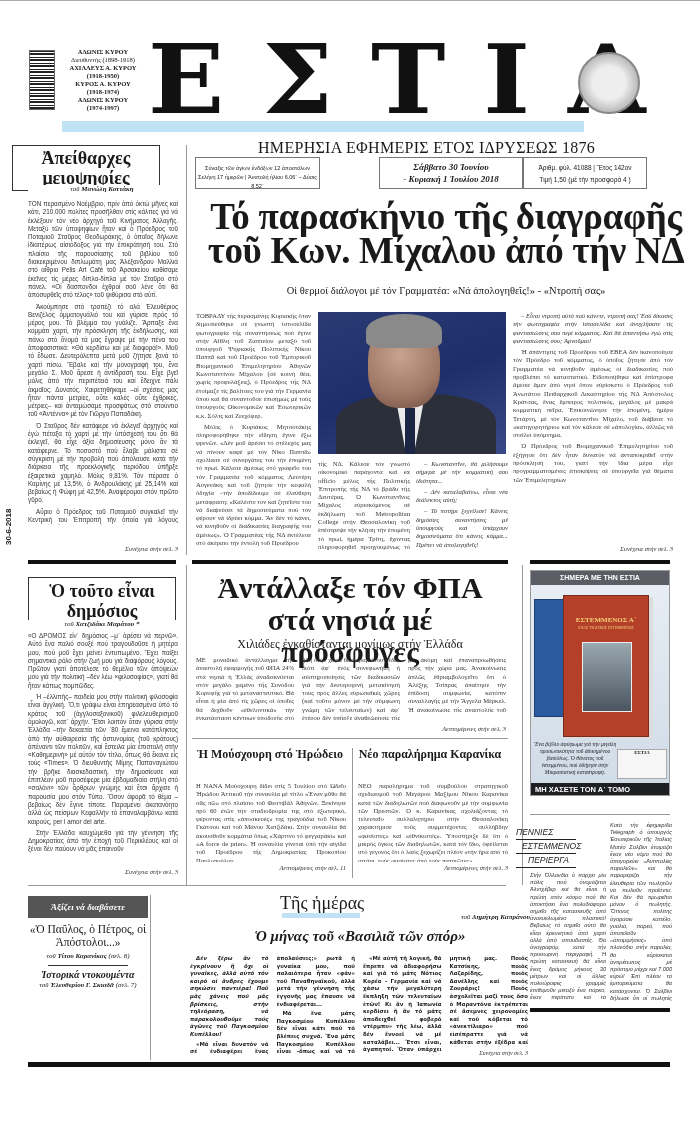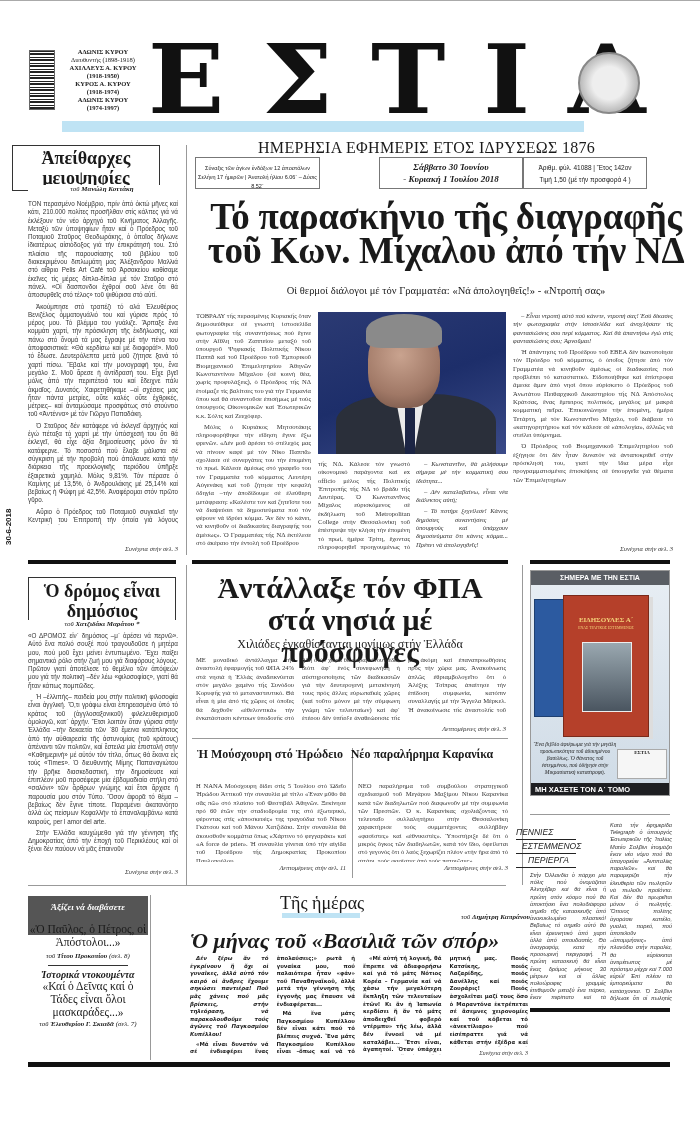--- a/index.html
+++ b/index.html
@@ -44,26 +44,26 @@
   .book1 { position: absolute; left: 3px; top: 28px; width: 32px; height: 118px; background: #2c5aa0; border: 1px solid #1e3f70; }
   .book2 { position: absolute; left: 32px; top: 24px; width: 86px; height: 142px; background: #b5402a; border: 1px solid #7a2a1a; box-shadow: 4px 2px 0 #ddd; }
   .book2 .bt { position: absolute; left: 0; top: 20px; width: 100%; text-align: center; color: #f5d27a; font-size: 7px; font-weight: bold; }
   .book2 .bs { position: absolute; left: 0; top: 30px; width: 100%; text-align: center; color: #f5d27a; font-size: 3.8px; }
   .book2 .bp { position: absolute; left: 18px; top: 46px; width: 50px; height: 70px; background: linear-gradient(180deg, #9aa8b0, #4a5560); border: 1px solid #eee; }
   .ad-caption { position: absolute; left: 2px; top: 170px; width: 84px; font-style: italic; font-size: 5.6px; line-height: 7px; text-align: center; color: #222; }
   .ad-papers { position: absolute; left: 86px; top: 178px; width: 50px; height: 30px; background: #f6f6f6; border: 1px solid #aaa; font-size: 5px; text-align: center; font-weight: bold; }
   .ad-bottom { position: absolute; left: 0; top: 212px; width: 100%; height: 14px; background: #1e1f22; color: #fff; font-family: "Liberation Sans", sans-serif; font-size: 7.5px; font-weight: bold; line-height: 14px; padding-left: 4px; }
   .news-title { left: 516px; top: 826px; width: 60px; font-family: "Liberation Sans", sans-serif; font-style: italic; font-size: 8.5px; line-height: 13px; color: #222; }
   .news-title span { display: block; border-bottom: 1px solid #222; }
-  .worth { left: 28px; top: 896px; width: 120px; height: 39px; background: #555; color: #fff; font-style: italic; font-weight: bold; font-size: 9px; line-height: 22px; text-align: center; }
+  .worth { left: 28px; top: 896px; width: 120px; height: 22px; background: #555; color: #fff; font-style: italic; font-weight: bold; font-size: 9px; line-height: 22px; text-align: center; }
   .worth-body { left: 28px; top: 918px; width: 120px; text-align: center; }
   .quote { font-size: 11.5px; line-height: 13px; }
   .day-title { left: 280px; top: 893px; font-size: 18px; }
   .day-underline { left: 282px; top: 913px; width: 78px; height: 5px; background: #bfe3f4; }
-  .day-head { left: 190px; top: 928px; width: 340px; text-align: left; font-weight: bold; font-style: italic; font-size: 22px; }
+  .day-head { left: 190px; top: 928px; width: 340px; text-align: center; font-weight: bold; font-style: italic; font-size: 15px; }
   .day-cols { left: 190px; top: 955px; width: 338px; display: flex; gap: 8px; }
   .day-cols .c { flex: 1; font-family: "DejaVu Sans", sans-serif; font-size: 5.4px; line-height: 7.6px; text-align: justify; font-weight: bold; color: #222; }
   .day-cols .c p { text-indent: 6px; margin-bottom: 2px; }
   .bottombar { left: 28px; top: 1062px; width: 642px; height: 5px; background: #111; }
   .sidedate { left: 4px; top: 485px; width: 14px; height: 62px; }
   .sidedate span { display: block; transform: rotate(-90deg); transform-origin: left top; position: absolute; left: 0; top: 60px; white-space: nowrap; font-family: "Liberation Sans", sans-serif; font-weight: bold; font-size: 8px; }
 </style>
 </head>
 <body>
 
@@ -148,21 +148,21 @@
   <p>Ἡ ἀπάντησις τοῦ Προέδρου τοῦ ΕΒΕΑ δέν ἱκανοποίησε τόν Πρόεδρο τοῦ κόμματος, ὁ ὁποῖος ζήτησε ἀπό τόν Γραμματέα νά κινηθοῦν ἀμέσως οἱ διαδικασίες πού προβλέπει τό καταστατικό. Εἰδοποιήθηκε καί ἐπίστροφα ἄμεσα ἄμεν ἀπό νησί ὅπου εὑρίσκετο ὁ Πρόεδρος τοῦ Ἀνωτάτου Πειθαρχικοῦ Δικαστηρίου τῆς ΝΔ Ἀπόστολος Κράτσας, ἕνας ἔμπειρος πολιτικός, μεγάλος μέ μακρά κομματική πεῖρα. Ἐπικοινώνησε τήν ἑπομένη, ἡμέρα Τετάρτη, μέ τόν Κωνσταντῖνο Μίχαλο, τοῦ διάβασε τό «κατηγορητήριο» καί τόν κάλεσε σέ «ἀπολογία», ἀλλιῶς νά στείλει ὑπόμνημα.</p>
   <p>Ὁ Πρόεδρος τοῦ Βιομηχανικοῦ Ἐπιμελητηρίου τοῦ ἐξήγησε ὅτι δέν ἦταν δυνατόν νά ἀνταποκριθεῖ στήν πρόσκλησή του, γιατί τήν ἴδια μέρα εἶχε προγραμματισμένες ἐπισκέψεις σέ ὑπουργεῖα γιά θέματα τῶν Ἐπιμελητηρίων</p>
 </div>
 <div class="abs cont" style="left:513px;top:545px;width:160px;">Συνέχεια στήν σελ. 3</div>
 
 <div class="abs thickbar" style="left:28px;top:560px;width:148px;"></div>
 <div class="abs thickbar" style="left:192px;top:560px;width:316px;"></div>
 <div class="abs thickbar" style="left:530px;top:560px;width:140px;"></div>
 
 <div class="abs boxhead" style="left:28px;top:577px;width:148px;height:48px;">
-  <h2 style="padding:3px 10px 0;">Ὁ δρόμος εἶναι δημόσιος</h2>
+  <h2 style="padding:3px 10px 0;">Ὁ τοῦτο εἶναι δημόσιος</h2>
 </div>
 <div class="abs byline" style="left:28px;top:620px;width:148px;background:#fff;">
   <span>τοῦ</span>
   <b>Χατζιδάκι Μαράτου *</b>
 </div>
 <div class="abs coltext" style="left:28px;top:632px;width:150px;height:232px;overflow:hidden;">
   <p class="noind">«Ο ΔΡΟΜΟΣ εἶν΄ δημόσιος –μ΄ ἀρέσει νά περνῶ». Αὐτό ἕνα παλιό σουξέ πού τραγουδοῦσε ἡ μητέρα μου, πού μοῦ ἔχει μείνει ἐντυπωμένο. Ἔχει παίξει σημαντικό ρόλο στήν ζωή μου γιά διαφόρους λόγους. Πρῶτον γιατί ἀποτέλεσε τό θεμέλιο τῶν ἀπόψεών μου γιά τήν πολιτική –δέν λέω «φιλοσοφίας», γιατί θά ἦταν κάπως πομπῶδες.</p>
   <p>Ἡ –ἐλλιπής– παιδεία μου στήν πολιτική φιλοσοφία εἶναι ἀγγλική. Ὅ,τι γράφω εἶναι ἐπηρεασμένα ὑπό τό κράτος τοῦ (ἀγγλοσαξονικοῦ) φιλελευθερισμοῦ ὁμολογῶ, κατ΄ ἀρχήν. Ἔτσι λοιπόν ὅταν γύρισα στήν Ἑλλάδα –τήν δεκαετία τῶν ΄80 ἔμεινα κατάπληκτος ἀπό τήν αὐθαιρεσία τῆς ἀστυνομίας (τοῦ κράτους) ἀπέναντι τῶν πολιτῶν, καί ἔστειλα μία ἐπιστολή στήν «Καθημερινή» μέ αὐτόν τόν τίτλο, ὅπως θά ἔκανα εἰς τούς «Times». Ὁ διευθυντής Μίμης Παπαναγιώτου τήν βρῆκε διασκεδαστική, τήν δημοσίευσε καί ἐπιπλέον μοῦ προσέφερε μία ἑβδομαδιαία στήλη στό «σαλόνι» τῶν ἄρθρων γνώμης καί ἔτσι ἄρχισε ἡ παρουσία μου στόν Τύπο. Ὅσον ἀφορᾶ τό θέμα –βεβαίως δέν ἔγινε τίποτε. Παραμένει ἀκατανόητο ἀλλά ὡς πείσμων Κεφαλλήν τό ἐπαναλαμβάνω κατά καιρούς, per l amor del arte.</p>
   <p>Στήν Ἑλλάδα καυχώμεθα γιά τήν γέννηση τῆς Δημοκρατίας ἀπό τήν ἐποχή τοῦ Περικλέους καί οἱ ξένοι δέν παύουν νά μᾶς ἐπαινοῦν</p>
 </div>
@@ -175,30 +175,30 @@
   <div class="coltext serif" style="flex:1;height:64px;overflow:hidden;">ἤδη στήν χώρα θά παραμείνουν ἐδῶ, διότι ἀφ΄ ἑνός συνεφωνήθη ἡ αὐστηροποίησις τῶν διαδικασιῶν γιά τήν δευτερογενή μετακίνησή τους πρός ἄλλες εὐρωπαϊκές χῶρες (καί τοῦτο μόνον μέ τήν σύμφωνη γνώμη τῶν τελευταίων) καί ἀφ΄ ἑτέρου δέν ὑπῆρξε ἀναθεώρησις τῆς συνθήκης τοῦ Δουβλίνου. Αὐτό σημαίνει ὅτι θά ἔχουμε</div>
   <div class="coltext serif" style="flex:1;height:56px;overflow:hidden;">με ἀκόμη καί ἐπαναπροωθήσεις πρός τήν χώρα μας. Ἀνακοίνωσις ἀπλῶς ἐθριαμβολογεῖτο ὅτι ὁ Ἀλέξης Τσίπρας ἀπαίτησε τήν ἐπίδοση συμφωνία, κατόπιν συναλλαγῆς μέ τήν Ἄγγελα Μέρκελ. Ἡ ἀνακοίνωσις τῆς ἀναστολῆς τοῦ ΦΠΑ καί τό σκελα αὐτό ὁ λόγος τῆς Καγκελλαρίου τό ἐπιβεβαιώνουν.</div>
 </div>
 <div class="abs cont" style="left:410px;top:725px;width:96px;">Λεπτομέρειες στήν σελ. 3</div>
 <div class="abs hdivider" style="left:192px;top:738px;width:316px;"></div>
 
 <div class="abs sub-head" style="left:196px;top:746px;width:148px;">Ἡ Μούσχουρη στό Ἡρώδειο</div>
 <div class="abs coltext serif" style="left:196px;top:782px;width:150px;height:80px;overflow:hidden;">Η ΝΑΝΑ Μούσχουρη δίδει στίς 5 Ἰουλίου στό Ὠδεῖο Ἡρώδου Ἀττικοῦ τήν συναυλία μέ τίτλο «Ἐναν μῦθο θά σᾶς πῶ» στό πλαίσιο τοῦ Φεστιβάλ Ἀθηνῶν. Ξεκίνησε πρό 60 ἐτῶν τήν σταδιοδρομία της στό ἐξωτερικό, φέροντας στίς «ἀποσκευές» της τραγούδια τοῦ Νίκου Γκάτσου καί τοῦ Μάνου Χατζιδάκι. Στήν συναυλία θά ἀκουσθοῦν κομμάτια ὅπως «Χάρτινο τό φεγγαράκι» καί «A force de prier». Ἡ συναυλία γίνεται ὑπό τήν αἰγίδα τοῦ Προέδρου τῆς Δημοκρατίας Προκοπίου Παυλοπούλου.</div>
 <div class="abs cont" style="left:196px;top:864px;width:150px;">Λεπτομέρειες στήν σελ. 11</div>
 <div class="abs vdivider" style="left:352px;top:748px;height:130px;"></div>
-<div class="abs sub-head" style="left:348px;top:746px;width:148px;">Νέο παραλήρημα Καρανίκα</div>
+<div class="abs sub-head" style="left:356px;top:746px;width:148px;">Νέο παραλήρημα Καρανίκα</div>
 <div class="abs coltext serif" style="left:358px;top:782px;width:150px;height:80px;overflow:hidden;">ΝΕΟ παραλήρημα τοῦ συμβούλου στρατηγικοῦ σχεδιασμοῦ τοῦ Μεγάρου Μαξίμου Νίκου Καρανίκα κατά τῶν διαδηλωτῶν πού διαφωνοῦν μέ τήν συμφωνία τῶν Πρεσπῶν. Ὁ κ. Καρανίκας σχολιάζοντας τό τελευταῖο συλλαλητήριο στήν Θεσσαλονίκη χαρακτήρισε τούς συμμετέχοντες συλλήβδην «φασίστες» καί «ἐθνικιστές». Ὑποστήριξε δέ ὅτι ὁ μικρός ὄγκος τῶν διαδηλωτῶν, κατά τόν ἴδιο, ὀφείλεται στό γεγονός ὅτι ὁ λαός ξεχωρίζει πλέον «τήν ἤρα ἀπό τό σιτάρι, τούς φασίστες ἀπό τούς πατριῶτες».</div>
 <div class="abs cont" style="left:358px;top:864px;width:150px;">Λεπτομέρειες στήν σελ. 3</div>
 <div class="abs hdivider" style="left:28px;top:885px;width:478px;"></div>
 
 <div class="abs ad">
   <div class="ad-top">ΣΗΜΕΡΑ ΜΕ ΤΗΝ ΕΣΤΙΑ</div>
   <div class="book1"></div>
   <div class="book2">
-    <div class="bt">ΕΙΔΗΣΟΥΛΕΣ Α΄</div>
+    <div class="bt">ΕΣΤΕΜΜΕΝΟΣ Α΄</div>
     <div class="bs">ΕΝΑΣ ΤΡΑΓΙΚΟΣ ΕΣΤΕΜΜΕΝΟΣ</div>
     <div class="bp"></div>
   </div>
   <div class="ad-caption">Ἕνα βιβλίο ἀφιέρωμα γιά τήν μεγάλη προσωπικότητα τοῦ ἀδικημένου βασιλέως. Ὁ θάνατος τοῦ ἐστεμμένου, πού ὁδήγησε στήν Μικρασιατική καταστροφή.</div>
   <div class="ad-papers">ΕΣΤΙΑ</div>
   <div class="ad-bottom">ΜΗ ΧΑΣΕΤΕ ΤΟΝ Α΄ ΤΟΜΟ</div>
 </div>
 <div class="abs hdivider" style="left:530px;top:814px;width:140px;"></div>
 
 <div class="abs news-title">
@@ -208,26 +208,25 @@
 </div>
 <div class="abs coltext" style="left:530px;top:872px;width:76px;height:130px;overflow:hidden;font-style:italic;font-size:5.6px;line-height:7.2px;">Στήν Ὀλλανδία ὁ πάρχει μία πόλις πού ὀνομάζεται Ἀλντχέβερ καί θά εἶναι ἡ πρώτη στόν κόσμο πού θά ἀποκτήσει ἕνα πολυδιάφορο σημεῖο τῆς κατασκευῆς ἀπό ἀνακυκλωμένο πλαστικό! Βεβαίως τό σημεῖο αὐτό θά εἶναι ἐρευνητικό ἀπό χαρτί ἀλλά ἀπό σπουδαστές. Θά ἀναγραφόμ, κατά τήν προσωρινή περιγραφή. Ἡ πρώτη κατασκευή θά εἶναι ἕνας δρόμος μήκους 30 μέτρων καί οἱ ἄλλες πολυώροφες γραμμές ἐπιθυμοῦν μεταξύ ἕνα πάρκο, ἕναν περίπατο καί τά αὐτοκίνητα σημερα. Ἡ ἀνάγκη πλαστικοῦ ἀπό τούς δρόμους θά γίνει πιό εὔκολη καί ἀπό ἐκεῖ πιθανῶς στό χεῖλος τοῦ πάτου;</div>
 <div class="abs coltext" style="left:610px;top:822px;width:62px;height:180px;overflow:hidden;font-style:italic;font-size:5.6px;line-height:7.2px;">Κατά τήν ἐφημερίδα Telegraph ὁ ὑπουργός Ἐσωτερικῶν τῆς Ἰταλίας Ματέο Σαλβίνι ἑτοιμάζει ἕναν νέο νόμο πού θά ἀπαγορεύει «Ἀντιπαλίες παραλιῶν» καί θά παραμερίζει τήν ἐλευθερία τῶν πωλητῶν νά πωλοῦν προϊόντα. Καί δέν θά τιμωρεῖται μόνον ὁ πωλητής. Ὅποιος πολίτης ἀγοράσει καπέλο, γυαλιά, παρεό, πού ἀποτελοῦν «ἀπομιμήσεις» ἀπό πλανόδιο στήν παραλία, θά εὑρίσκεται ἀντιμέτωπος μέ πρόστιμο μέχρι καί 7.000 εὐρώ! Ἐπί πλέον τά ἐμπορεύματα θά κατάσχονται. Ὁ Σαλβίνι δήλωσε ὅτι οἱ πωλητές πού πωλοῦν πλαστά ἐμπορικά σήματα ἀπειλοῦν τόν φόρο καί αὐτό καταστρέφει τίς νόμιμες ἐπιχειρήσεις. Τό ἐμπόριο παραποιημένων ἀγαθῶν ἀνέρχεται στήν Ἰταλία σέ 22 δισεκατομμύρια εὐρώ ἐτησίως!</div>
 <div class="abs thickbar" style="left:530px;top:1008px;width:140px;"></div>
 
 <div class="abs worth">Ἀξίζει νά διαβάσετε</div>
 <div class="abs worth-body">
   <div class="quote" style="margin-top:5px;">«Ὁ Παῦλος, ὁ Πέτρος, οἱ Ἀπόστολοι...»</div>
   <div class="byline" style="margin-top:3px;">
     <span>τοῦ</span>
-    <b>Τίτου Προκοπίου</b>
+    <b>Τίτου Καρανίκας</b>
     <span>(σελ. 8)</span>
   </div>
   <div style="height:1px;background:#333;margin:5px 20px 3px;"></div>
   <div style="font-style:italic;font-weight:bold;font-size:10px;">Ἱστορικά ντοκουμέντα</div>
-  <div class="quote">«Καί ὁ Δεῖνας καί ὁ Τάδες εἶναι ὅλοι μασκαράδες...»</div>
   <div class="byline" style="margin-top:1px;">
     <span>τοῦ</span>
     <b>Ἐλευθερίου Γ. Σκιαδᾶ</b>
     <span>(σελ. 7)</span>
   </div>
 </div>
 
 <div class="abs day-underline"></div>
 <div class="abs day-title">Τῆς ἡμέρας</div>
 <div class="abs byline" style="left:420px;top:913px;width:110px;text-align:right;">

